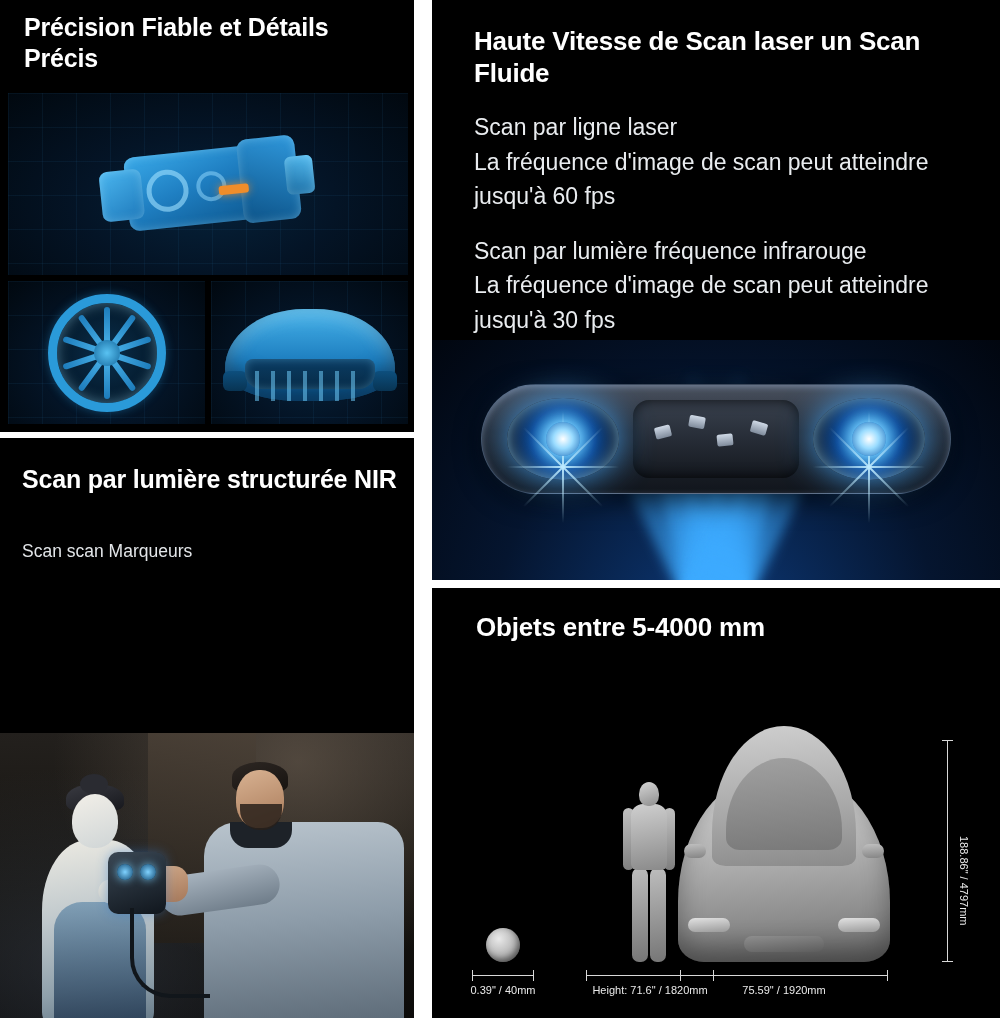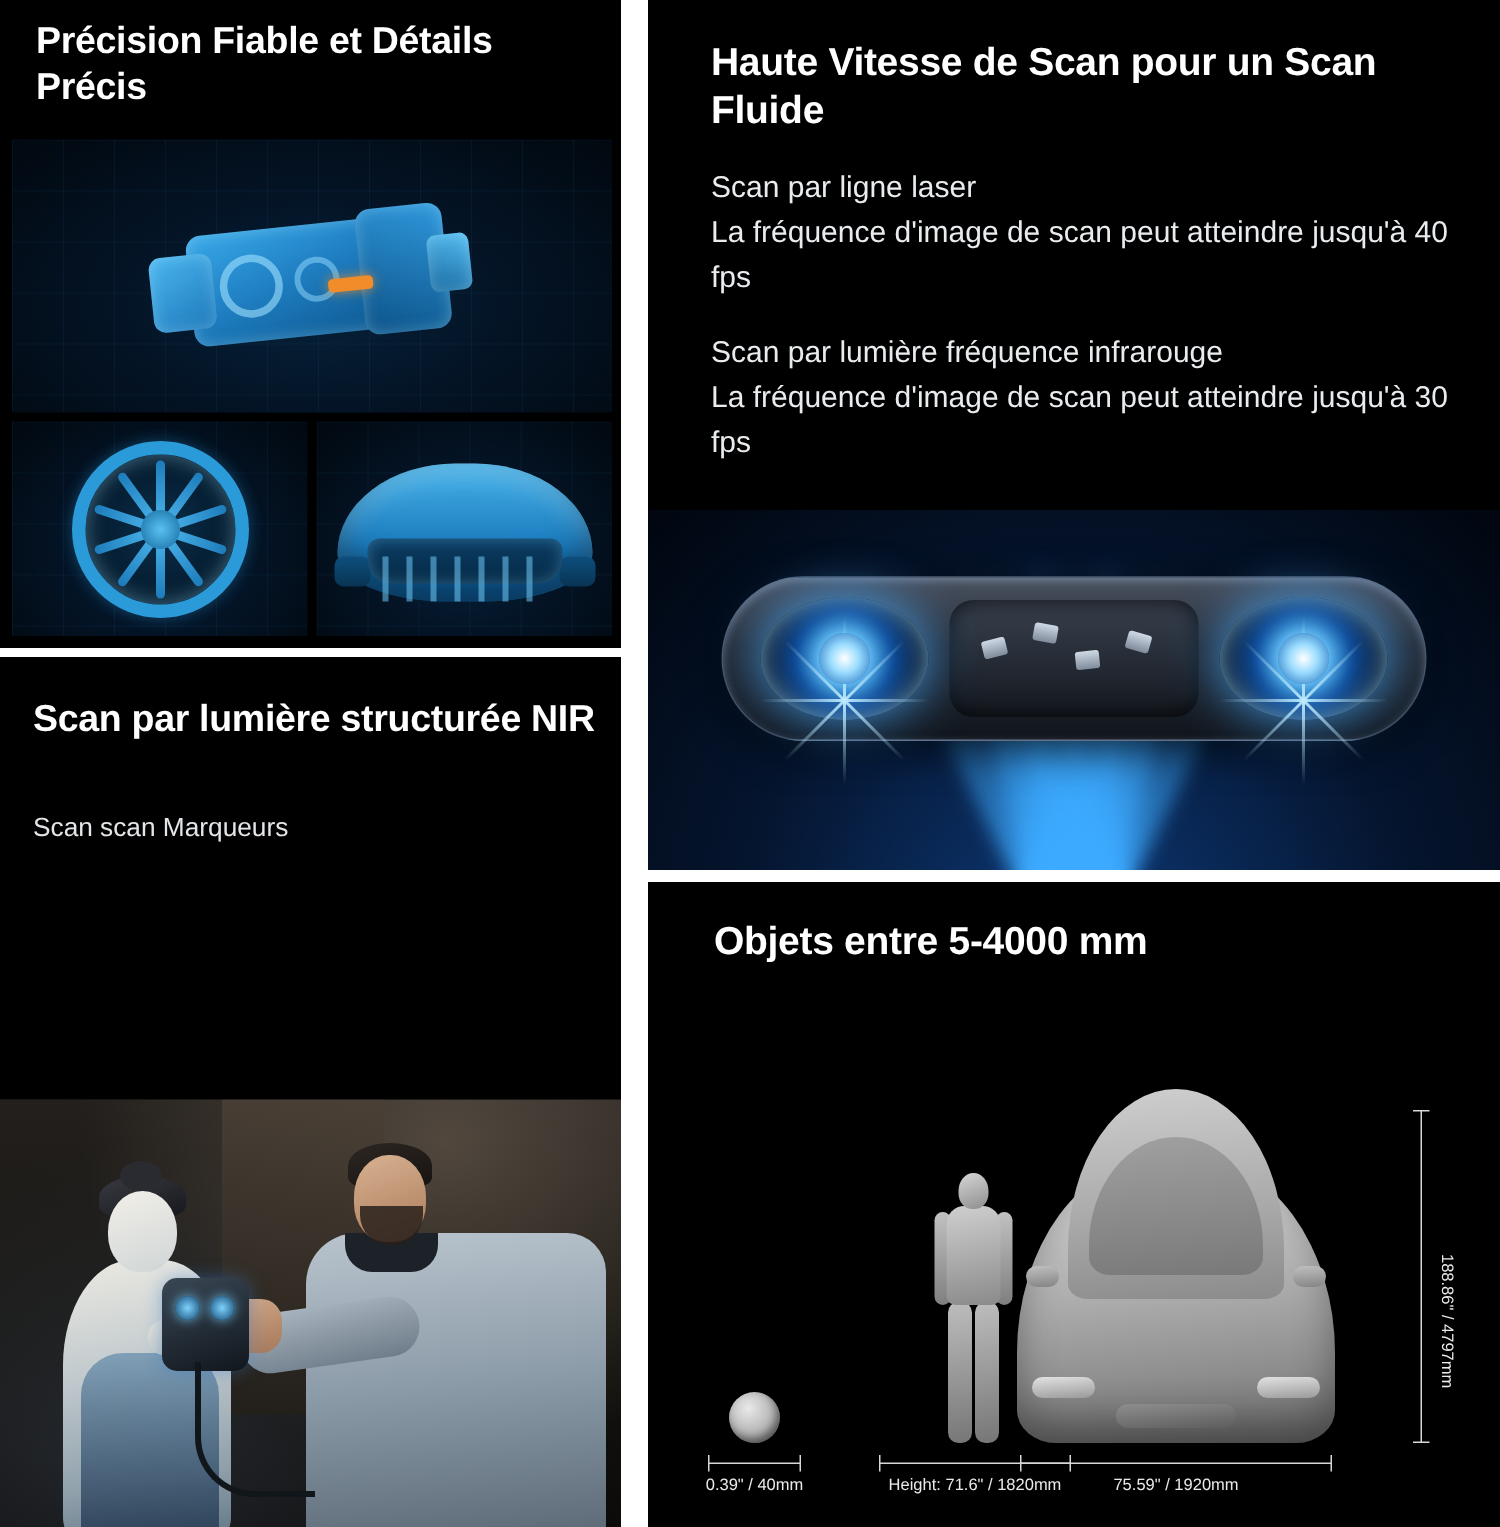--- a/index.html
+++ b/index.html
@@ -258,21 +258,21 @@
 
   
   #panel-speed {
     left: 432px; top: 0; width: 568px; height: 580px;
   }
   #panel-speed .panel-title {
     position: absolute; left: 42px; top: 26px; width: 500px; font-size: 26px;
   }
   #panel-speed .panel-body {
     position: absolute; left: 42px; top: 110px; width: 510px;
-    font-size: 20px; line-height: 1.5;
+    font-size: 23px; line-height: 1.5;
   }
   #panel-speed .panel-body p + p { margin-top: 20px; }
   .speed-art {
     position: absolute; left: 0; bottom: 0; width: 568px; height: 240px;
     overflow: hidden;
     background: radial-gradient(ellipse at 50% 120%, #0d3a7a 0%, #05152f 55%, #01060f 100%);
   }
   .beam {
     position: absolute; bottom: -20px; left: 50%;
     width: 60px; height: 230px;
@@ -522,26 +522,26 @@
         <div class="scanner-dev">
           <div class="lens"></div>
           <div class="lens lens2"></div>
         </div>
         <div class="scanner-cord"></div>
       </div>
     </div>
   </section>
 
   <section class="panel" id="panel-speed">
-    <h2 class="panel-title">Haute Vitesse de Scan pour un Scan Fluide</h2>
+    <h2 class="panel-title">Haute Vitesse de Scan laser un Scan Fluide</h2>
 
     <div class="panel-body">
       <p>
         <span>Scan par ligne laser</span><br>
-        <span>La fréquence d'image de scan peut atteindre jusqu'à 40 fps</span>
+        <span>La fréquence d'image de scan peut atteindre jusqu'à 60 fps</span>
       </p>
       <p>
         <span>Scan par lumière fréquence infrarouge</span><br>
         <span>La fréquence d'image de scan peut atteindre jusqu'à 30 fps</span>
       </p>
     </div>
 
     <div class="speed-art">
       <div class="beam" style="transform:translateX(-50%) rotate(-26deg)"></div>
       <div class="beam" style="transform:translateX(-50%) rotate(-12deg)"></div>

